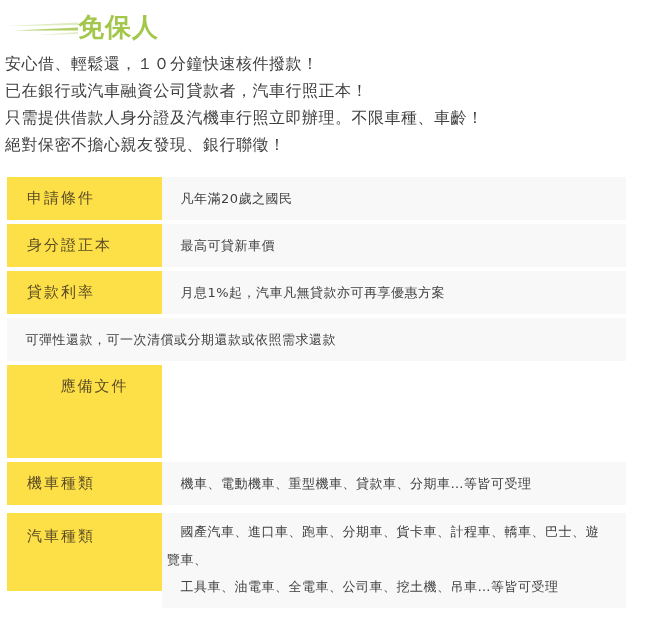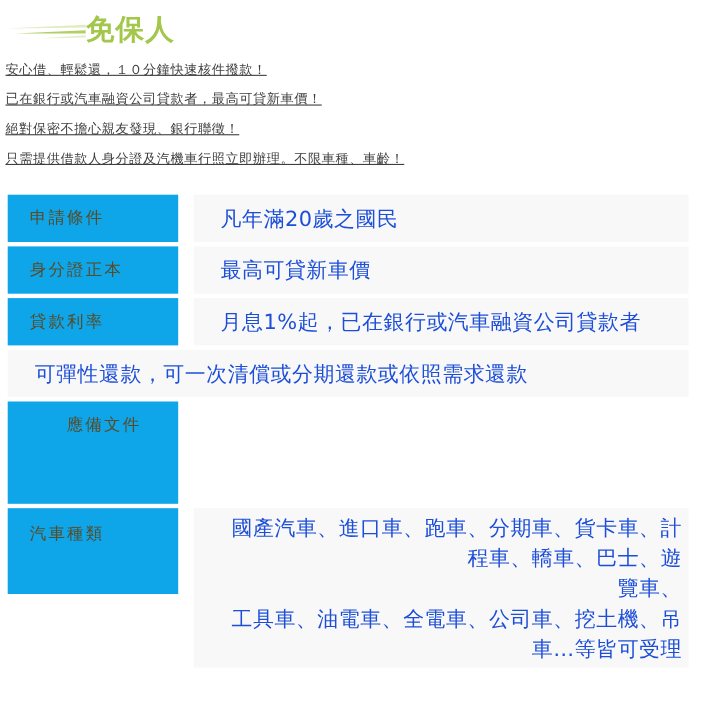--- a/index.html
+++ b/index.html
@@ -8,34 +8,34 @@
   .page{width:633px;height:638px;background:#fff;}
 
   
   .header{display:flex;align-items:center;padding:10px 0 0 6px;height:34px;}
   .swoosh{width:72px;height:30px;flex:none;}
   .title{font-size:26px;font-weight:bold;color:#a3c74a;margin:0;
          letter-spacing:1px;line-height:30px;}
 
   
   .intro{padding:6px 0 0 5px;}
-  .intro p{margin:0;font-size:12px;line-height:27px;color:#3f3f3f;
-           letter-spacing:0.5px;text-decoration:underline;}
+  .intro p{margin:0;font-size:16px;line-height:27px;color:#3f3f3f;
+           letter-spacing:0.5px;}
 
   
   .info-table{margin:19px 7px 0 7px;}
   .trow{display:flex;align-items:flex-start;margin-bottom:4px;}
-  .label{width:155px;min-height:43px;flex:none;margin-right:14px;
-         background:#0ea5e9;display:flex;align-items:center;
+  .label{width:155px;min-height:43px;flex:none;margin-right:0;
+         background:#fde047;display:flex;align-items:center;
          padding-left:20px;box-sizing:border-box;}
   .label span{font-size:15px;color:#5a4b26;letter-spacing:2px;}
   .content{flex:1;min-height:43px;background:#f8f8f8;display:flex;
            align-items:center;padding:2px 6px 2px 5px;box-sizing:border-box;}
-  .content span{font-size:19px;color:#1d4ed8;white-space:pre-wrap;
-                letter-spacing:0.5px;text-align:right;}
+  .content span{font-size:13px;color:#404040;white-space:pre-wrap;
+                letter-spacing:0.5px;}
 
   
   .multiline .label{align-items:flex-start;padding-top:12px;}
   .multiline .content{align-items:flex-start;padding-top:5px;}
   .multiline .content span{line-height:27.5px;}
   .row-4 .label{height:93px;min-height:93px;justify-content:center;}
   .row-4 .content{min-height:120px;}
   .row-5{margin-bottom:8px;}
   .row-6 .label{height:78px;min-height:78px;padding-top:14px;}
   .row-6 .content{min-height:95px;}
@@ -49,23 +49,23 @@
     <svg class="swoosh" viewBox="0 0 72 30" aria-hidden="true">
       <polygon points="0,14 72,10.5 72,13" fill="#a3c74a" opacity="0.35"></polygon>
       <polygon points="8,18.5 72,15.5 72,18.5" fill="#a3c74a" opacity="0.85"></polygon>
       <polygon points="30,23 72,20 72,22" fill="#a3c74a" opacity="0.3"></polygon>
     </svg>
     <h1 class="title">免保人</h1>
   </div>
 
   <div class="intro">
     <p>安心借、輕鬆還，１０分鐘快速核件撥款！</p>
-    <p>已在銀行或汽車融資公司貸款者，最高可貸新車價！</p>
+    <p>已在銀行或汽車融資公司貸款者，汽車行照正本！</p>
+    <p>只需提供借款人身分證及汽機車行照立即辦理。不限車種、車齡！</p>
     <p>絕對保密不擔心親友發現、銀行聯徵！</p>
-    <p>只需提供借款人身分證及汽機車行照立即辦理。不限車種、車齡！</p>
   </div>
 
   <div class="info-table">
       <div class="trow row-0">
       <div class="label">
         <span>申請條件</span>
       </div>
       <div class="content">
         <span>　凡年滿20歲之國民</span>
       </div>
@@ -76,31 +76,39 @@
       </div>
       <div class="content">
         <span>　最高可貸新車價</span>
       </div>
     </div>
       <div class="trow row-2">
       <div class="label">
         <span>貸款利率</span>
       </div>
       <div class="content">
-        <span>　月息1%起，已在銀行或汽車融資公司貸款者</span>
+        <span>　月息1%起，汽車凡無貸款亦可再享優惠方案</span>
       </div>
     </div>
       <div class="trow row-3">
       <div class="content">
         <span>　可彈性還款，可一次清償或分期還款或依照需求還款</span>
       </div>
     </div>
       <div class="trow row-4 multiline">
       <div class="label">
         <span>應備文件</span>
+      </div>
+    </div>
+      <div class="trow row-5">
+      <div class="label">
+        <span>機車種類</span>
+      </div>
+      <div class="content">
+        <span>　機車、電動機車、重型機車、貸款車、分期車…等皆可受理</span>
       </div>
     </div>
       <div class="trow row-6 multiline">
       <div class="label">
         <span>汽車種類</span>
       </div>
       <div class="content">
         <span>　國產汽車、進口車、跑車、分期車、貨卡車、計程車、轎車、巴士、遊
 覽車、
 　工具車、油電車、全電車、公司車、挖土機、吊車…等皆可受理</span>

